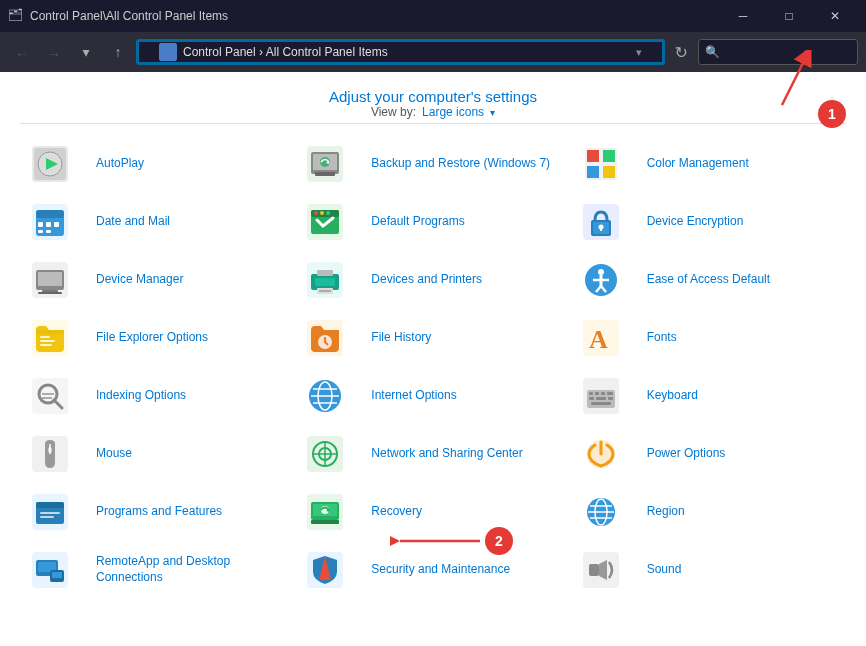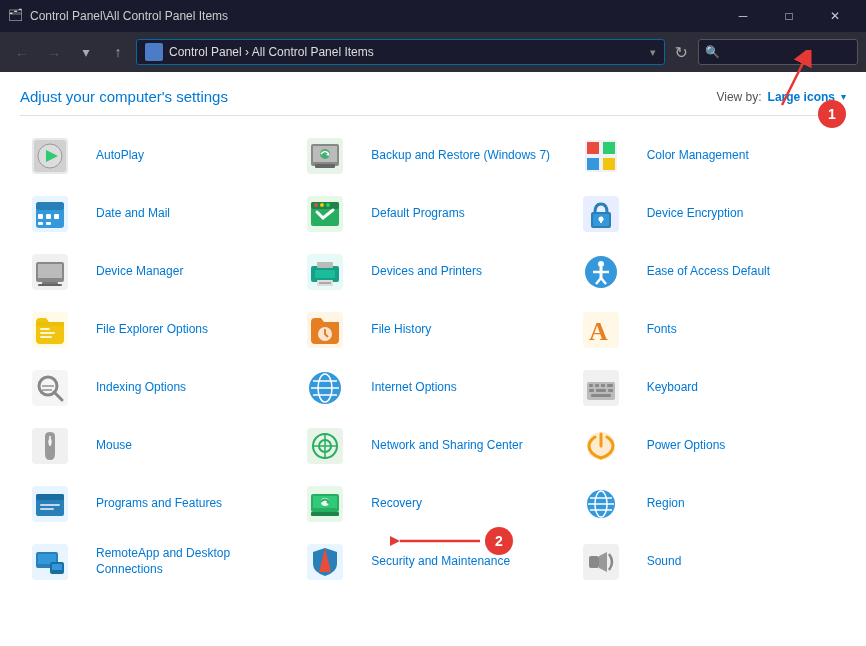--- a/index.html
+++ b/index.html
@@ -38,25 +38,25 @@
       width: 28px; height: 28px;
       border-radius: 3px;
       display: flex; align-items: center; justify-content: center;
       cursor: pointer; color: #aaa; font-size: 14px;
       background: transparent; border: none;
     }
     .nav-btn.disabled { color: #555; cursor: default; }
     .address-input {
       flex: 1;
       background: #1a1a2e;
-      border: 1px solid #0369a1;
+      border: 3px solid #0369a1;
       border-radius: 3px;
       height: 26px;
       color: #fff;
-      padding: 0 8px;
+      padding: 0 20px;
       font-size: 12px;
       display: flex; align-items: center;
     }
     .search-box {
       width: 160px; height: 26px;
       background: #1a1a2e;
       border: 1px solid #555;
       border-radius: 3px;
       display: flex; align-items: center;
       padding: 0 6px;
@@ -70,27 +70,28 @@
       height: calc(646px - 72px);
       overflow-y: auto;
     }
 
     
     .header-row {
       display: flex;
       align-items: center;
       justify-content: space-between;
       margin-bottom: 12px;
-      padding-bottom: 10px;
+      padding-bottom: 4px;
       border-bottom: 1px solid #e0e0e0;
+      flex-direction: column;
     }
     .adjust-title { color: #0078d4; font-size: 15px; font-weight: normal; }
     .view-by { display: flex; align-items: center; gap: 6px; font-size: 12px; color: #555; }
     .view-by-label { color: #555; }
-    .view-by-value { color: #0078d4; font-size: 12px; cursor: pointer; font-weight: bold; }
+    .view-by-value { color: #0078d4; font-size: 12px; cursor: pointer; }
     .view-by-chevron { color: #0078d4; font-size: 10px; }
 
     
     .items-grid {
       display: grid;
       grid-template-columns: repeat(3, 1fr);
       gap: 2px 0;
     }
     .cp-item {
       display: flex;

